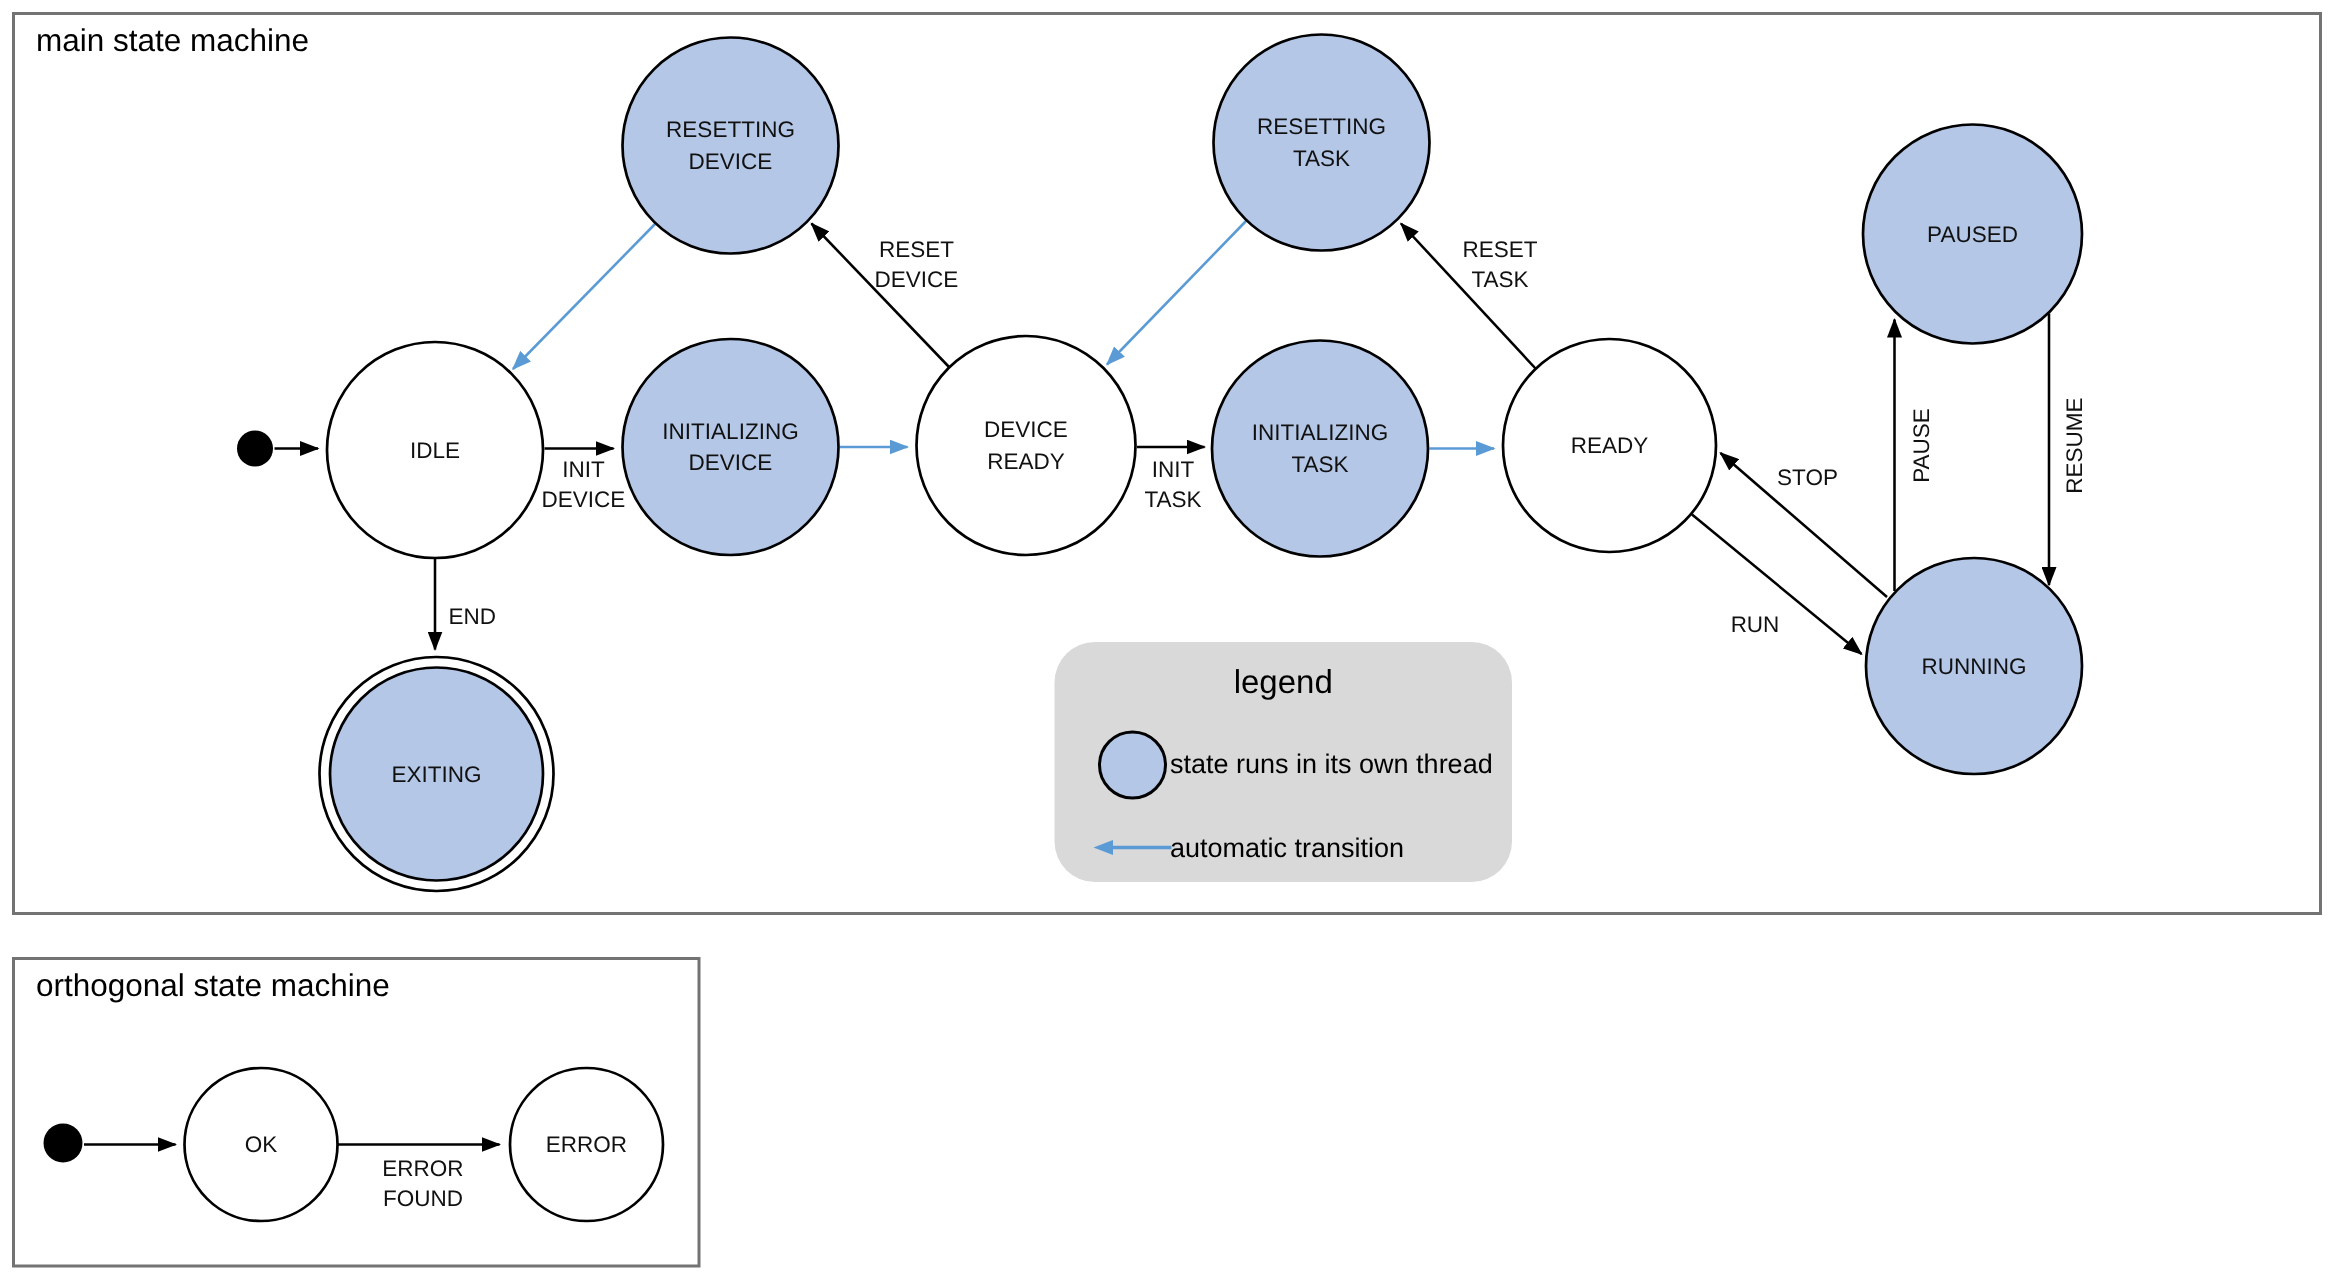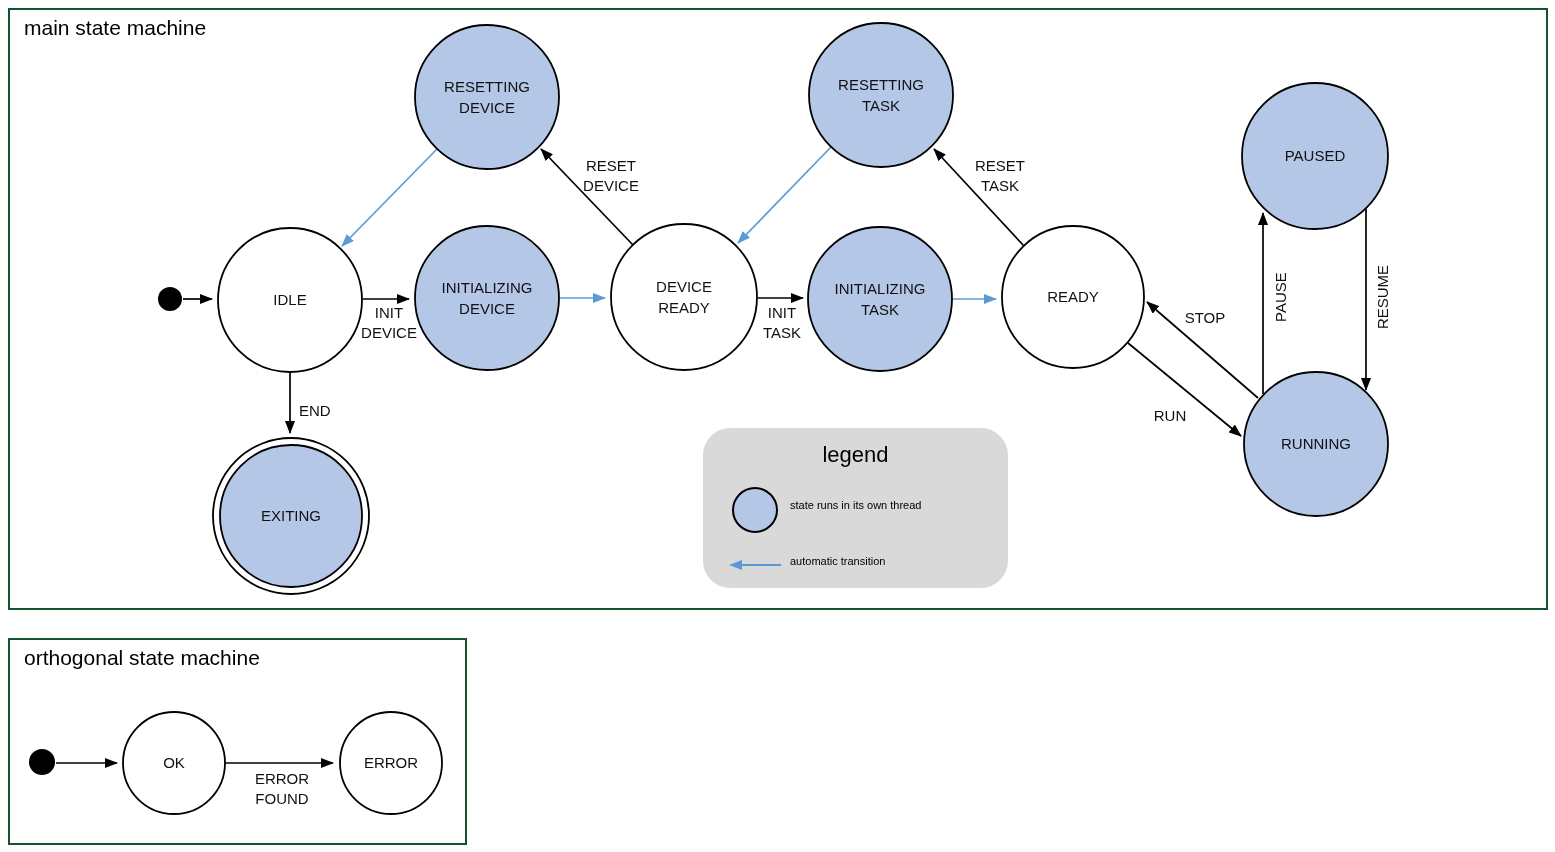--- a/index.html
+++ b/index.html
@@ -1,25 +1,25 @@
 <!DOCTYPE html>
 <html><head>
 <meta charset="utf-8">
 <style>
   html,body{margin:0;padding:0;background:#fff;}
   .stage{position:relative;width:1555px;height:852px;background:#fff;
          font-family:"Liberation Sans",sans-serif;overflow:hidden;}
   svg#diagram{position:absolute;left:0;top:0;}
-  .panel{position:absolute;border:2px solid #14532d;box-sizing:border-box;background:transparent;padding-left:48px;}
+  .panel{position:absolute;border:2px solid #737373;box-sizing:border-box;background:transparent;padding-left:48px;}
   .panel-title{position:absolute;left:14px;top:6px;font-size:21px;color:#000;white-space:nowrap;}
   .legend{position:absolute;left:703px;top:428px;width:305px;height:160px;background:#d9d9d9;}
   .legend-title{text-align:center;font-size:22px;color:#000;margin-top:14px;}
   .legend-swatch-circle{position:absolute;left:29px;top:59px;width:46px;height:46px;
         border-radius:50%;border:2px solid #000;background:#b4c7e7;box-sizing:border-box;}
-  .legend-label{position:absolute;left:87px;font-size:11px;color:#000;white-space:nowrap;}
+  .legend-label{position:absolute;left:77px;font-size:18px;color:#000;white-space:nowrap;}
   .legend-label.row1{top:71px;}
   .legend-label.row2{top:127px;}
   .legend-arrow{position:absolute;left:24px;top:130px;}
   .nlabel{font-size:15px;fill:#111;}
   .elabel{font-size:15px;fill:#111;}
 </style>
 </head>
 <body>
 
 <div class="stage">

